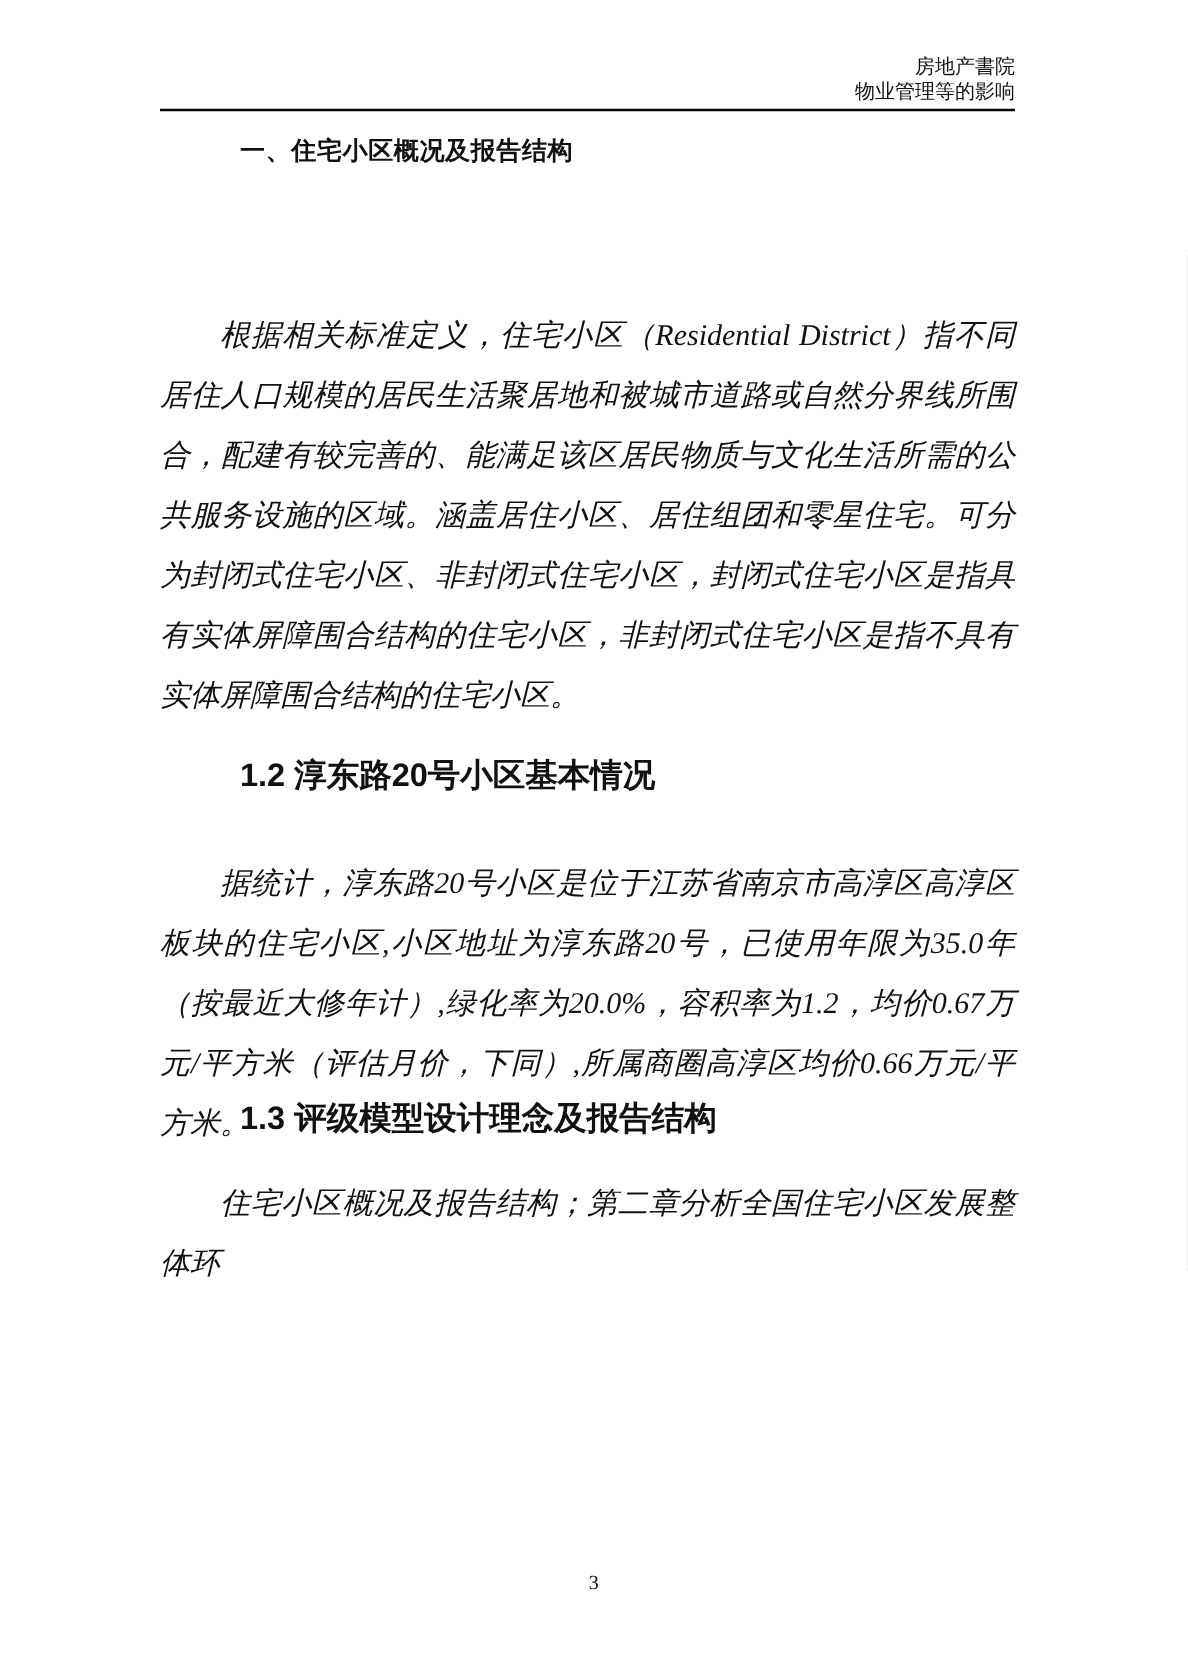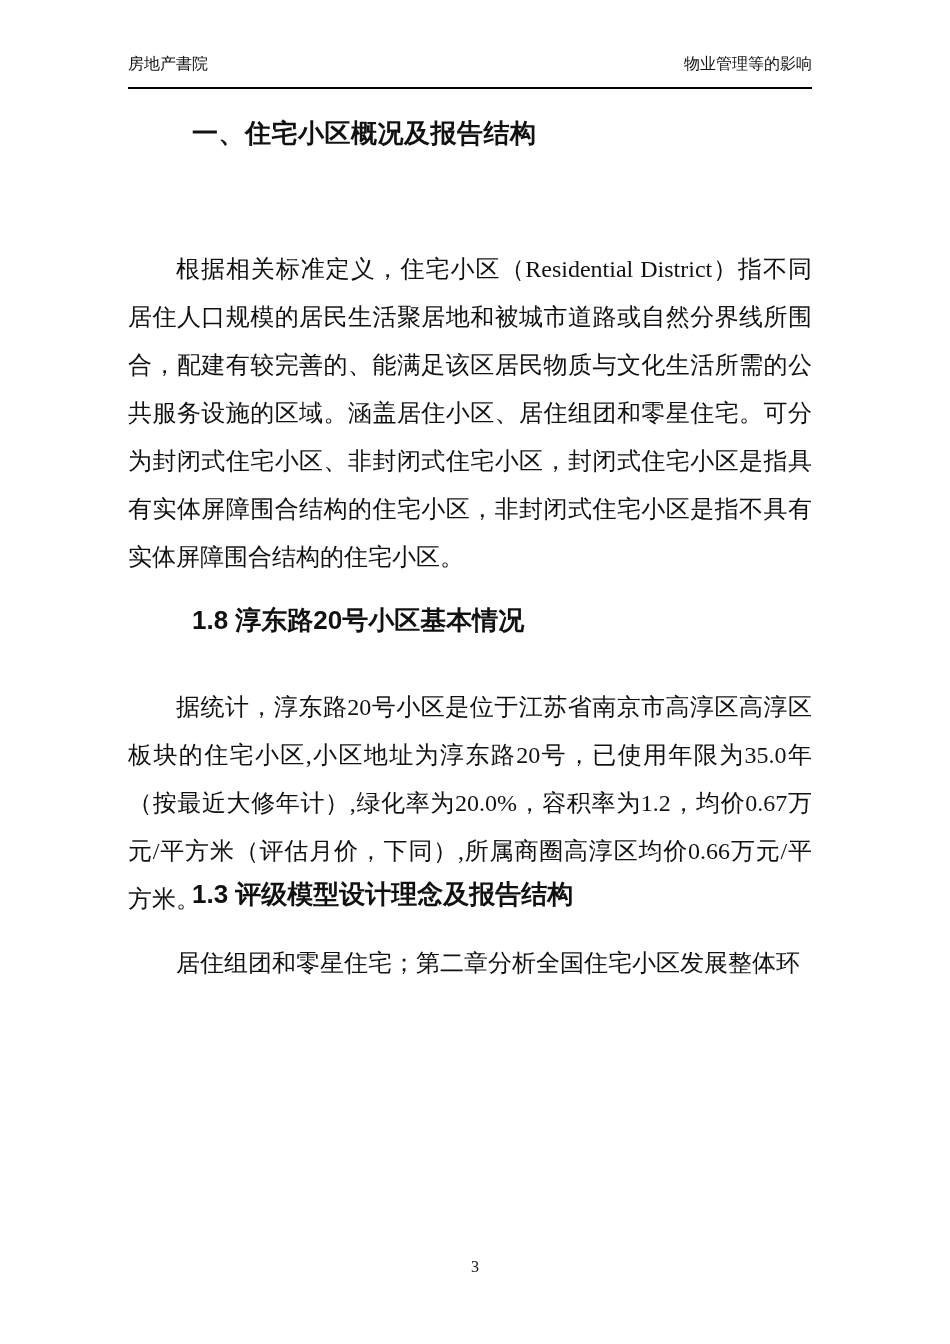--- a/index.html
+++ b/index.html
@@ -13,39 +13,40 @@
     height: 1344px;
     margin: 0 auto;
     background: #ffffff;
     color: #111111;
     font-family: "Liberation Serif", "DejaVu Serif", serif;
     overflow: hidden;
   }
   .header {
     position: absolute;
     left: 128px;
-    top: 54px;
+    top: 44px;
     width: 684px;
     display: flex;
     justify-content: space-between;
     align-items: flex-end;
     font-size: 16px;
     line-height: 20px;
-    padding-bottom: 13px;
+    padding-bottom: 3px;
     border-bottom: 2.5px solid #000000;
+    flex-direction: column;
   }
   .header span {
     white-space: nowrap;
   }
   .doc-title {
     position: absolute;
     left: 192px;
-    top: 118px;
+    top: 106px;
     font-family: "Liberation Sans", "DejaVu Sans", sans-serif;
-    font-size: 26px;
+    font-size: 20px;
     line-height: 31px;
     font-weight: 700;
     letter-spacing: 0.5px;
   }
   .sec-heading {
     position: absolute;
     left: 192px;
     font-family: "Liberation Sans", "DejaVu Sans", sans-serif;
     font-size: 26px;
     line-height: 31px;
@@ -59,20 +60,21 @@
     left: 128px;
     width: 684px;
     font-size: 24px;
     line-height: 48px;
     text-align: justify;
     text-justify: inter-ideograph;
   }
   .body-par p {
     margin: 0;
     text-indent: 48px;
+    font-style: italic;
   }
   .body-par p + p {
     margin-top: 8px;
   }
   .p-1 { top: 245px; }
   .p-2 { top: 683px; }
   .p-3 { top: 939px; }
   .footer {
     position: absolute;
     left: 0;
@@ -93,29 +95,29 @@
     <span>物业管理等的影响</span>
   </div>
 
   <div class="doc-title">一、住宅小区概况及报告结构</div>
 
 
   <div class="body-par p-1">
     <p>根据相关标准定义，住宅小区（Residential District）指不同居住人口规模的居民生活聚居地和被城市道路或自然分界线所围合，配建有较完善的、能满足该区居民物质与文化生活所需的公共服务设施的区域。涵盖居住小区、居住组团和零星住宅。可分为封闭式住宅小区、非封闭式住宅小区，封闭式住宅小区是指具有实体屏障围合结构的住宅小区，非封闭式住宅小区是指不具有实体屏障围合结构的住宅小区。</p>
   </div>
 
-  <div class="sec-heading h-12">1.8 淳东路20号小区基本情况</div>
+  <div class="sec-heading h-12">1.2 淳东路20号小区基本情况</div>
 
   <div class="body-par p-2">
     <p>据统计，淳东路20号小区是位于江苏省南京市高淳区高淳区板块的住宅小区,小区地址为淳东路20号，已使用年限为35.0年（按最近大修年计）,绿化率为20.0%，容积率为1.2，均价0.67万元/平方米（评估月价，下同）,所属商圈高淳区均价0.66万元/平方米。</p>
   </div>
 
   <div class="sec-heading h-13">1.3 评级模型设计理念及报告结构</div>
 
   <div class="body-par p-3">
-    <p>居住组团和零星住宅；第二章分析全国住宅小区发展整体环</p>
+    <p>住宅小区概况及报告结构；第二章分析全国住宅小区发展整体环</p>
   </div>
 
   <div class="footer">
     <span>3</span>
   </div>
 
 </div>
 
 </body></html>

